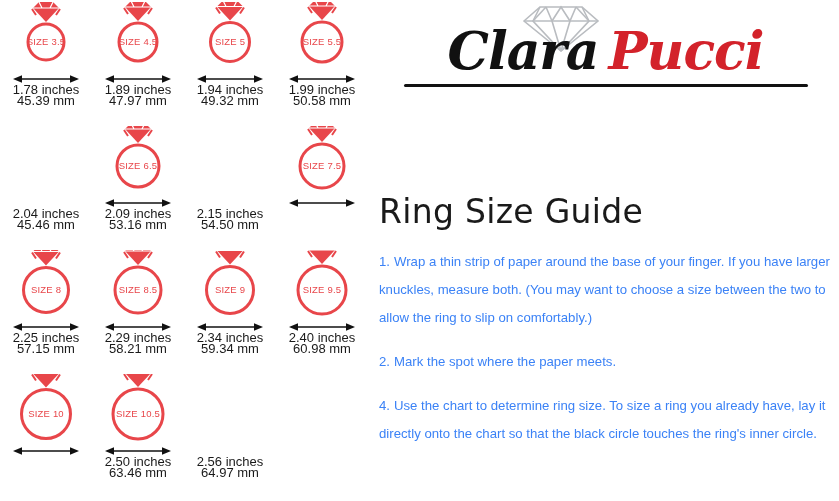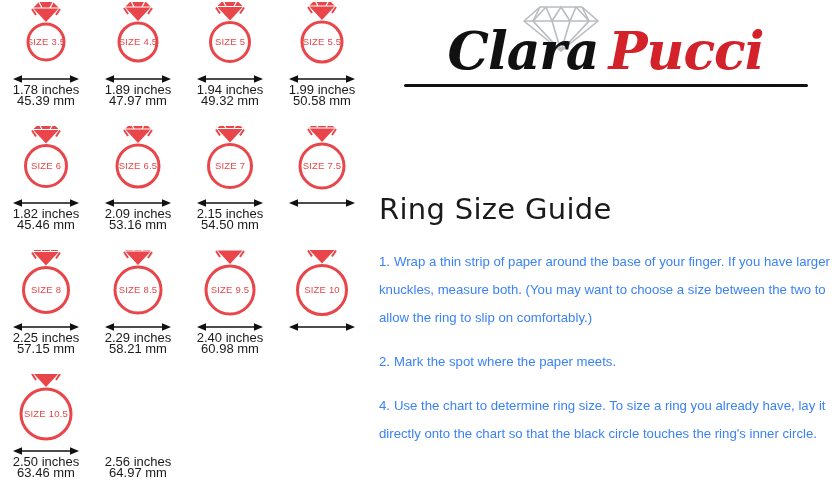--- a/index.html
+++ b/index.html
@@ -121,21 +121,21 @@
     width: 404px;
     height: 3px;
     background: #111111;
     border-radius: 2px;
   }
 
   .guide-title {
     position: absolute;
     left: 7px;
     top: 192px;
-    font-size: 29px;
+    font-size: 33px;
     color: #1a1a1a;
     font-family: "DejaVu Sans", sans-serif;
     letter-spacing: .3px;
   }
   .steps {
     position: absolute;
     left: 7px;
     top: 248px;
     width: 455px;
   }
@@ -216,68 +216,40 @@
           <div class="size-label">SIZE 5.5</div>
           <div class="arrow-row"><svg width="66" height="10" viewBox="0 0 66 10">
               <path d="M6 5 L60 5" stroke="#111111" stroke-width="1.4"></path>
               <path d="M0 5 L9 1.2 L9 8.8 Z" fill="#111111"></path>
               <path d="M66 5 L57 1.2 L57 8.8 Z" fill="#111111"></path>
             </svg></div>
         </div>
         <div class="measures"><span>1.99 inches</span><span class="mm">50.58 mm</span></div>
       </div>
       <div class="cell">
-        <div class="ring-wrap">
-          <svg class="ring-svg" width="92" height="72" viewBox="0 0 92 72">
-            <circle cx="46" cy="40" r="20.5" fill="none" stroke="#e8464a" stroke-width="3"></circle>
-            <path d="M33 3.5 L39 -2.5 L53 -2.5 L59 3.5 L46 17.5 Z" fill="#e8464a"></path>
-            <path d="M32 4.5 L36 10.5 M60 4.5 L56 10.5" stroke="#e8464a" stroke-width="2" fill="none"></path>
-            <path d="M33 3.5 L59 3.5 M39 -2.5 L42 3.5 M53 -2.5 L50 3.5" stroke="#ffffff" stroke-width="1.2" fill="none"></path>
-          </svg>
-          <div class="size-label">SIZE 6</div>
-          <div class="arrow-row"><svg width="66" height="10" viewBox="0 0 66 10">
-              <path d="M6 5 L60 5" stroke="#111111" stroke-width="1.4"></path>
-              <path d="M0 5 L9 1.2 L9 8.8 Z" fill="#111111"></path>
-              <path d="M66 5 L57 1.2 L57 8.8 Z" fill="#111111"></path>
-            </svg></div>
-        </div>
-        <div class="measures"><span>1.82 inches</span><span class="mm">45.46 mm</span></div>
+        <div class="measures"><span>2.04 inches</span><span class="mm">45.46 mm</span></div>
       </div>
       <div class="cell">
         <div class="ring-wrap">
           <svg class="ring-svg" width="92" height="72" viewBox="0 0 92 72">
             <circle cx="46" cy="40" r="21" fill="none" stroke="#e8464a" stroke-width="3"></circle>
             <path d="M33 3 L39 -3 L53 -3 L59 3 L46 17 Z" fill="#e8464a"></path>
             <path d="M32 4 L36 10 M60 4 L56 10" stroke="#e8464a" stroke-width="2" fill="none"></path>
             <path d="M33 3 L59 3 M39 -3 L42 3 M53 -3 L50 3" stroke="#ffffff" stroke-width="1.2" fill="none"></path>
           </svg>
           <div class="size-label">SIZE 6.5</div>
           <div class="arrow-row"><svg width="66" height="10" viewBox="0 0 66 10">
               <path d="M6 5 L60 5" stroke="#111111" stroke-width="1.4"></path>
               <path d="M0 5 L9 1.2 L9 8.8 Z" fill="#111111"></path>
               <path d="M66 5 L57 1.2 L57 8.8 Z" fill="#111111"></path>
             </svg></div>
         </div>
         <div class="measures"><span>2.09 inches</span><span class="mm">53.16 mm</span></div>
       </div>
       <div class="cell">
-        <div class="ring-wrap">
-          <svg class="ring-svg" width="92" height="72" viewBox="0 0 92 72">
-            <circle cx="46" cy="40" r="21.5" fill="none" stroke="#e8464a" stroke-width="3"></circle>
-            <path d="M33 2.5 L39 -3.5 L53 -3.5 L59 2.5 L46 16.5 Z" fill="#e8464a"></path>
-            <path d="M32 3.5 L36 9.5 M60 3.5 L56 9.5" stroke="#e8464a" stroke-width="2" fill="none"></path>
-            <path d="M33 2.5 L59 2.5 M39 -3.5 L42 2.5 M53 -3.5 L50 2.5" stroke="#ffffff" stroke-width="1.2" fill="none"></path>
-          </svg>
-          <div class="size-label">SIZE 7</div>
-          <div class="arrow-row"><svg width="66" height="10" viewBox="0 0 66 10">
-              <path d="M6 5 L60 5" stroke="#111111" stroke-width="1.4"></path>
-              <path d="M0 5 L9 1.2 L9 8.8 Z" fill="#111111"></path>
-              <path d="M66 5 L57 1.2 L57 8.8 Z" fill="#111111"></path>
-            </svg></div>
-        </div>
         <div class="measures"><span>2.15 inches</span><span class="mm">54.50 mm</span></div>
       </div>
       <div class="cell">
         <div class="ring-wrap">
           <svg class="ring-svg" width="92" height="72" viewBox="0 0 92 72">
             <circle cx="46" cy="40" r="22" fill="none" stroke="#e8464a" stroke-width="3"></circle>
             <path d="M33 2 L39 -4 L53 -4 L59 2 L46 16 Z" fill="#e8464a"></path>
             <path d="M32 3 L36 9 M60 3 L56 9" stroke="#e8464a" stroke-width="2" fill="none"></path>
             <path d="M33 2 L59 2 M39 -4 L42 2 M53 -4 L50 2" stroke="#ffffff" stroke-width="1.2" fill="none"></path>
           </svg>
@@ -315,20 +287,37 @@
             <path d="M33 1 L59 1 M39 -5 L42 1 M53 -5 L50 1" stroke="#ffffff" stroke-width="1.2" fill="none"></path>
           </svg>
           <div class="size-label">SIZE 8.5</div>
           <div class="arrow-row"><svg width="66" height="10" viewBox="0 0 66 10">
               <path d="M6 5 L60 5" stroke="#111111" stroke-width="1.4"></path>
               <path d="M0 5 L9 1.2 L9 8.8 Z" fill="#111111"></path>
               <path d="M66 5 L57 1.2 L57 8.8 Z" fill="#111111"></path>
             </svg></div>
         </div>
         <div class="measures"><span>2.29 inches</span><span class="mm">58.21 mm</span></div>
+      </div>
+      <div class="cell">
+        <div class="ring-wrap">
+          <svg class="ring-svg" width="92" height="72" viewBox="0 0 92 72">
+            <circle cx="46" cy="40" r="23.5" fill="none" stroke="#e8464a" stroke-width="3"></circle>
+            <path d="M33 0.5 L39 -5.5 L53 -5.5 L59 0.5 L46 14.5 Z" fill="#e8464a"></path>
+            <path d="M32 1.5 L36 7.5 M60 1.5 L56 7.5" stroke="#e8464a" stroke-width="2" fill="none"></path>
+            <path d="M33 0.5 L59 0.5 M39 -5.5 L42 0.5 M53 -5.5 L50 0.5" stroke="#ffffff" stroke-width="1.2" fill="none"></path>
+          </svg>
+          <div class="size-label">SIZE 9</div>
+          <div class="arrow-row"><svg width="66" height="10" viewBox="0 0 66 10">
+              <path d="M6 5 L60 5" stroke="#111111" stroke-width="1.4"></path>
+              <path d="M0 5 L9 1.2 L9 8.8 Z" fill="#111111"></path>
+              <path d="M66 5 L57 1.2 L57 8.8 Z" fill="#111111"></path>
+            </svg></div>
+        </div>
+        <div class="measures"><span>2.34 inches</span><span class="mm">59.34 mm</span></div>
       </div>
       <div class="cell">
         <div class="ring-wrap">
           <svg class="ring-svg" width="92" height="72" viewBox="0 0 92 72">
             <circle cx="46" cy="40" r="24" fill="none" stroke="#e8464a" stroke-width="3"></circle>
             <path d="M33 0 L39 -6 L53 -6 L59 0 L46 14 Z" fill="#e8464a"></path>
             <path d="M32 1 L36 7 M60 1 L56 7" stroke="#e8464a" stroke-width="2" fill="none"></path>
             <path d="M33 0 L59 0 M39 -6 L42 0 M53 -6 L50 0" stroke="#ffffff" stroke-width="1.2" fill="none"></path>
           </svg>
           <div class="size-label">SIZE 9.5</div>

